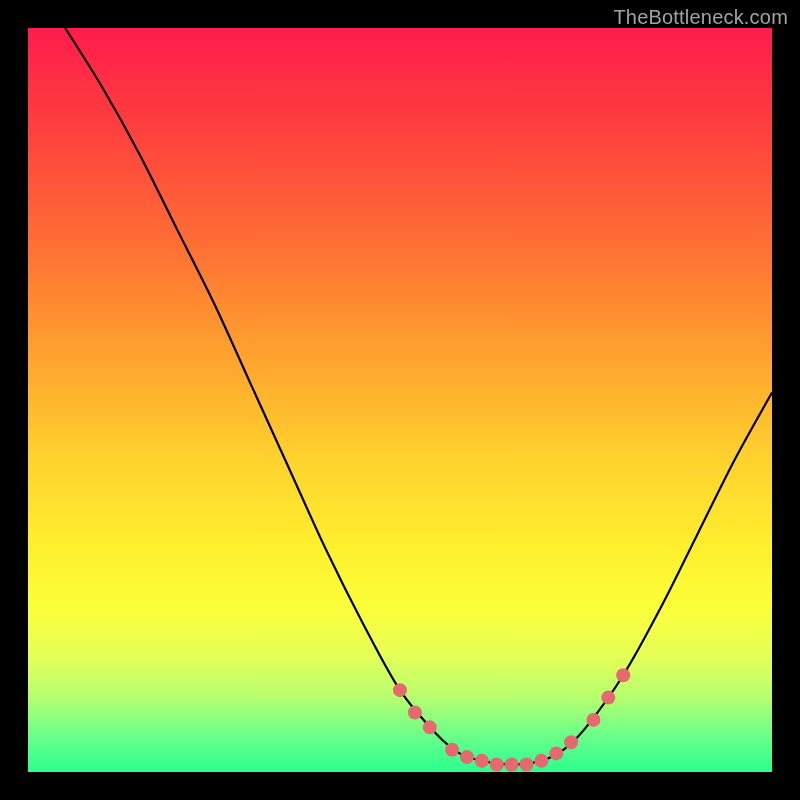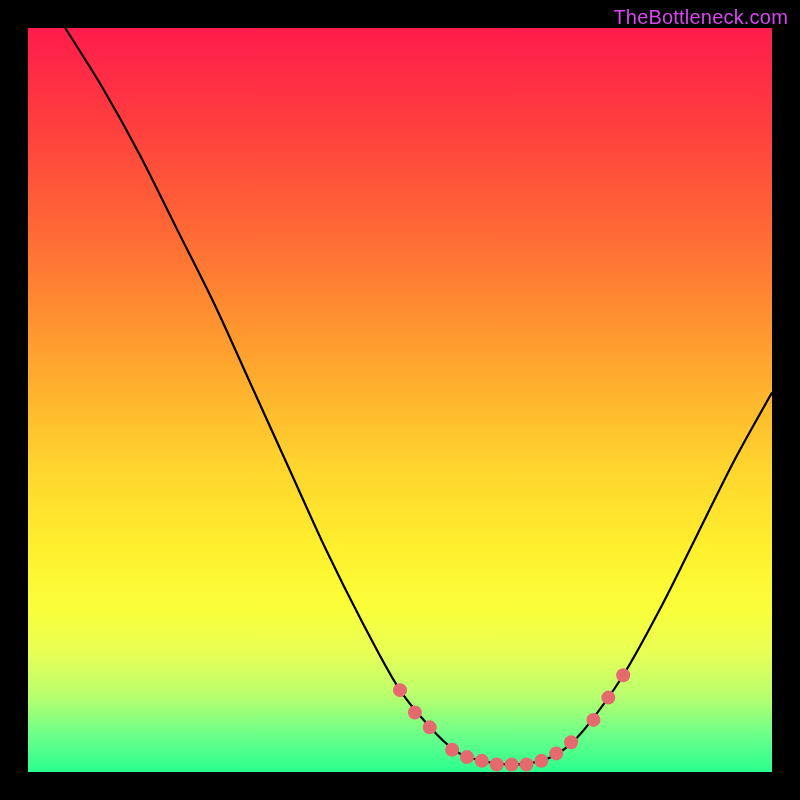--- a/index.html
+++ b/index.html
@@ -36,21 +36,21 @@
       #e8ff55 84%,
       #b6ff6f 90%,
       #6cff8a 95%,
       #2bff8e 100%
     );
   }
   .watermark {
     position: absolute;
     top: 6px;
     right: 12px;
-    color: #d946ef;
+    color: #a3a3a3;
     font-size: 20px;
     font-weight: 500;
     letter-spacing: 0.2px;
     user-select: none;
   }
   svg.curve {
     position: absolute;
     left: 0;
     top: 0;
     width: 744px;

